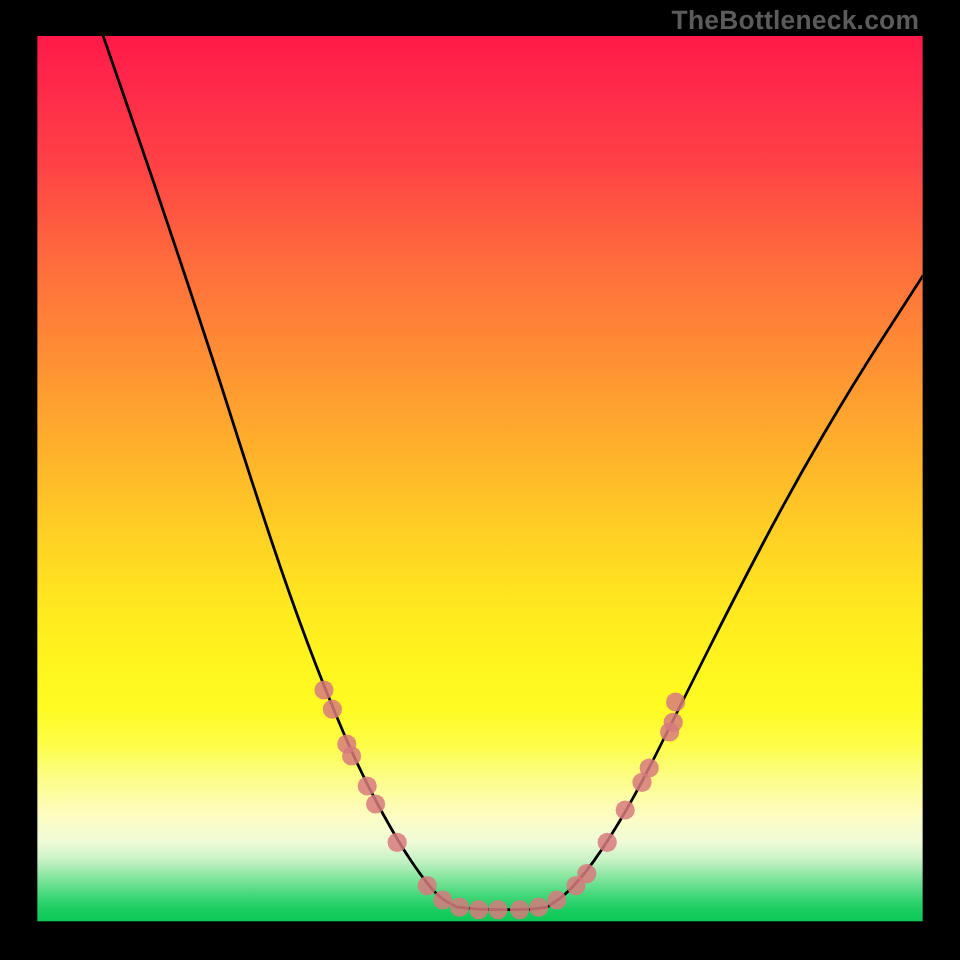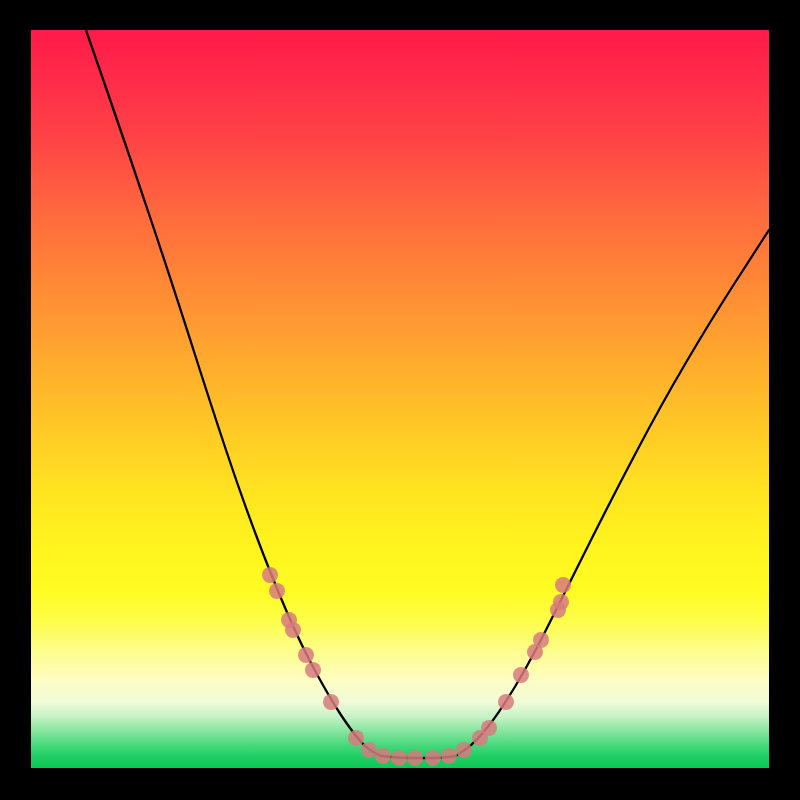--- a/index.html
+++ b/index.html
@@ -90,13 +90,14 @@
           <circle cx="475" cy="672" r="8" fill="#d77a7e" fill-opacity="0.85"></circle>
           <circle cx="490" cy="645" r="8" fill="#d77a7e" fill-opacity="0.85"></circle>
           <circle cx="504" cy="622" r="8" fill="#d77a7e" fill-opacity="0.85"></circle>
           <circle cx="510" cy="610" r="8" fill="#d77a7e" fill-opacity="0.85"></circle>
           <circle cx="527" cy="580" r="8" fill="#d77a7e" fill-opacity="0.85"></circle>
           <circle cx="530" cy="572" r="8" fill="#d77a7e" fill-opacity="0.85"></circle>
           <circle cx="532" cy="555" r="8" fill="#d77a7e" fill-opacity="0.85"></circle>
         </g>
     </svg>
   </div>
+  <div class="watermark">TheBottleneck.com</div>
 </div>
 
 </body></html>

